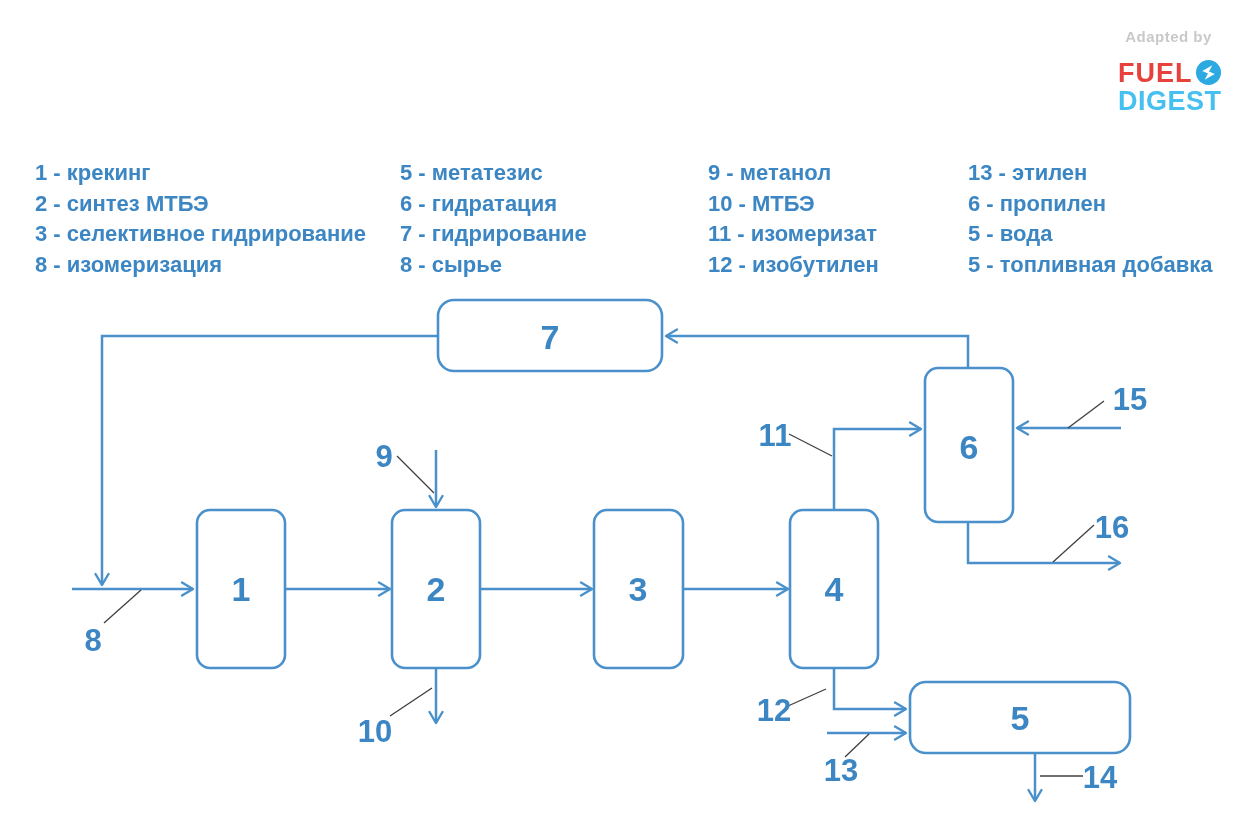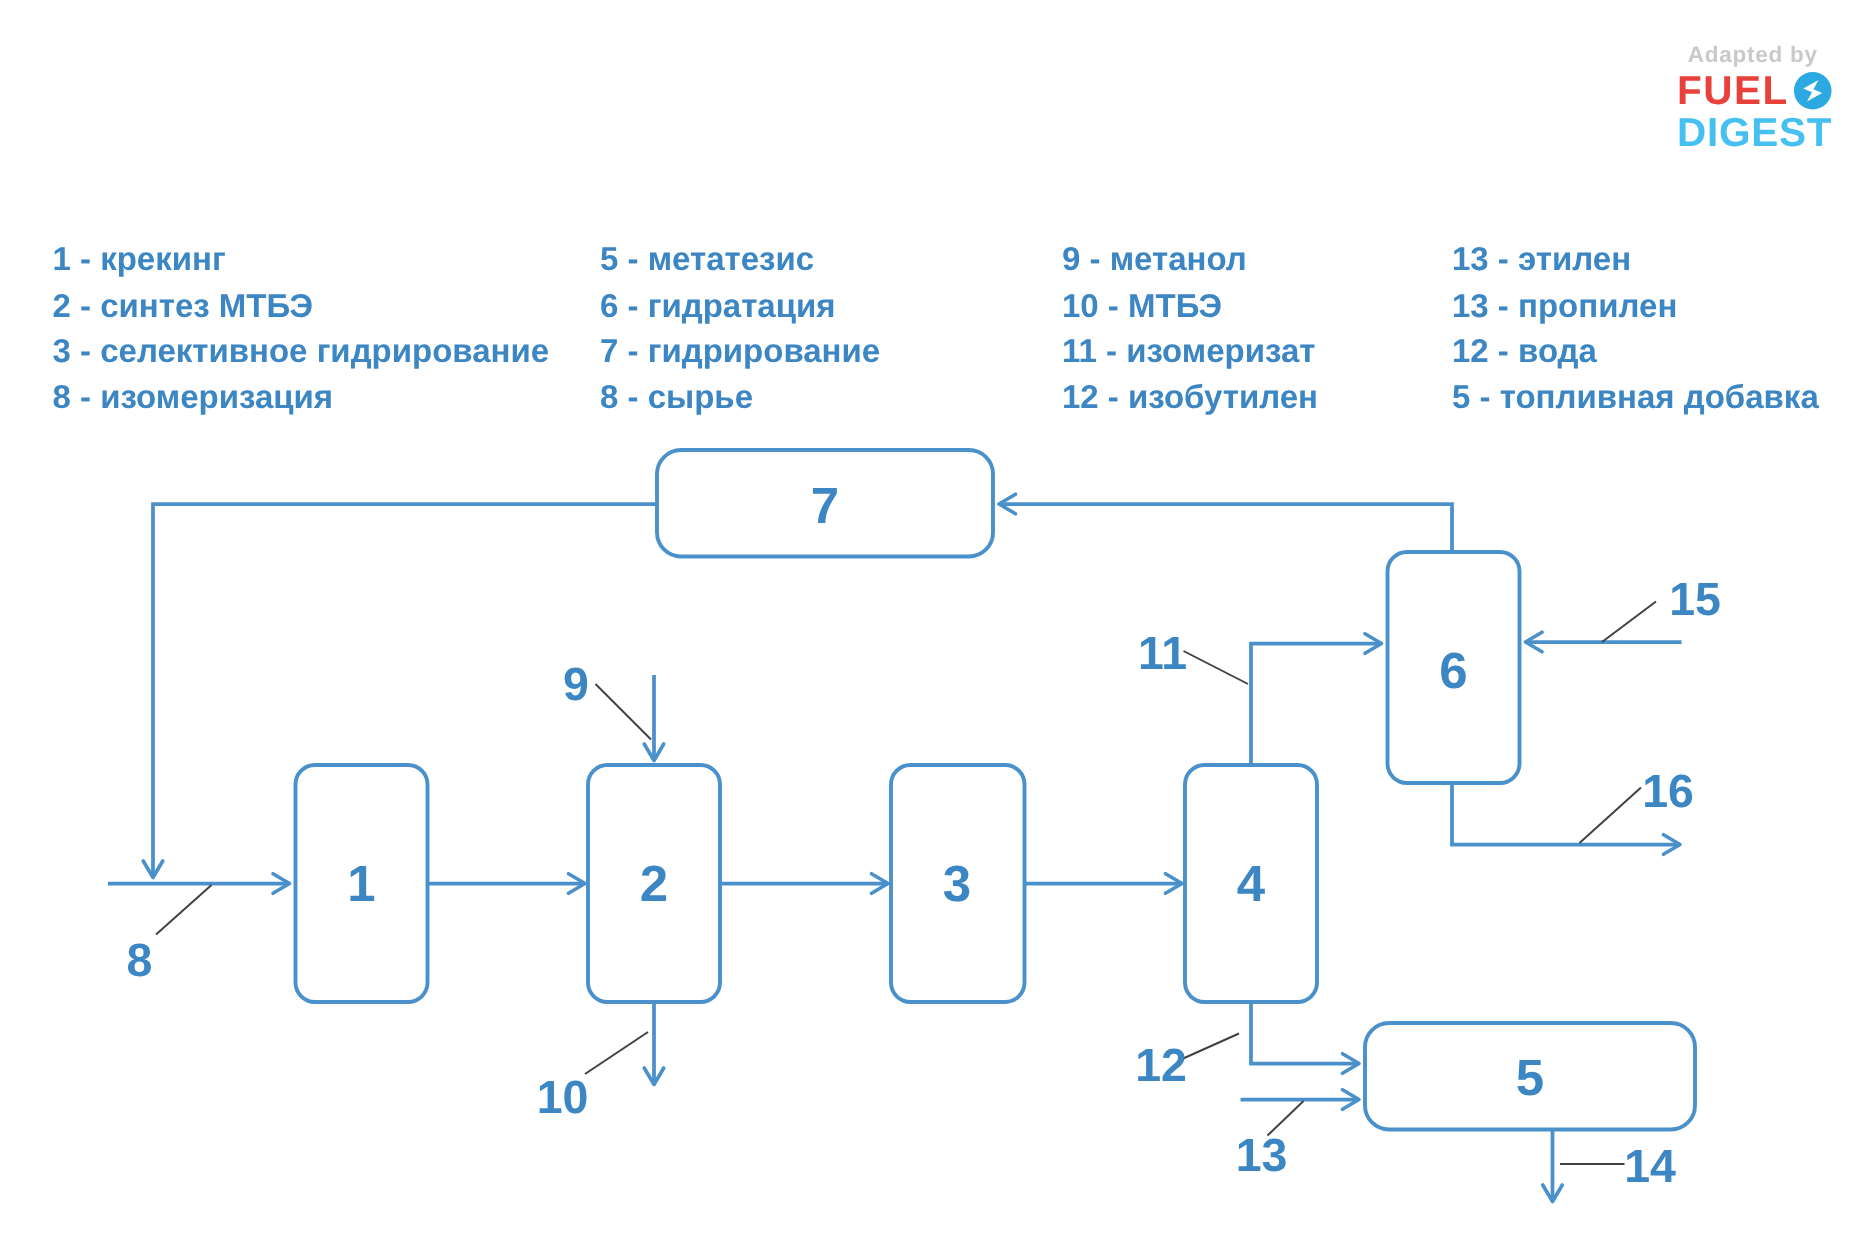--- a/index.html
+++ b/index.html
@@ -18,21 +18,21 @@
     background:#ffffff;
     overflow:hidden;
     font-family:"Liberation Sans","DejaVu Sans",sans-serif;
   }
   
   .logo{position:absolute;left:1118px;top:29px;width:108px;}
   .logo .adapted{
     font-size:15px;font-weight:700;color:var(--adapted);
     text-align:center;padding-right:7px;letter-spacing:.5px;line-height:16px;
   }
-  .logo .fuelrow{display:flex;align-items:flex-end;margin-top:1px;height:28px;}
+  .logo .fuelrow{display:flex;align-items:flex-start;margin-top:14px;height:28px;}
   .logo .fuel{
     font-size:27px;font-weight:700;color:var(--fuel);
     letter-spacing:1px;line-height:28px;
   }
   .logo .icon{width:27px;height:27px;margin-left:2px;flex:0 0 auto;}
   .logo .digest{
     font-size:27px;font-weight:700;color:var(--digest);
     letter-spacing:.5px;line-height:28px;margin-top:0px;
   }
   
@@ -95,22 +95,22 @@
     <div class="legend-item">8 - сырье</div>
   </div>
   <div class="legend-col col3">
     <div class="legend-item">9 - метанол</div>
     <div class="legend-item">10 - МТБЭ</div>
     <div class="legend-item">11 - изомеризат</div>
     <div class="legend-item">12 - изобутилен</div>
   </div>
   <div class="legend-col col4">
     <div class="legend-item">13 - этилен</div>
-    <div class="legend-item">13 - пропилен</div>
-    <div class="legend-item">12 - вода</div>
+    <div class="legend-item">6 - пропилен</div>
+    <div class="legend-item">5 - вода</div>
     <div class="legend-item">5 - топливная добавка</div>
   </div>
 
   <svg class="diagram" width="1250" height="834" viewBox="0 0 1250 834">
     <defs>
       <marker id="arr" markerUnits="userSpaceOnUse" markerWidth="18" markerHeight="18" viewBox="0 0 18 18" refX="14" refY="9" orient="auto">
         <path d="M3,2.5 L14,9 L3,15.5" fill="none" stroke="var(--line,#4a91cb)" stroke-width="2.4" stroke-linecap="round" stroke-linejoin="round"></path>
       </marker>
     </defs>
 

